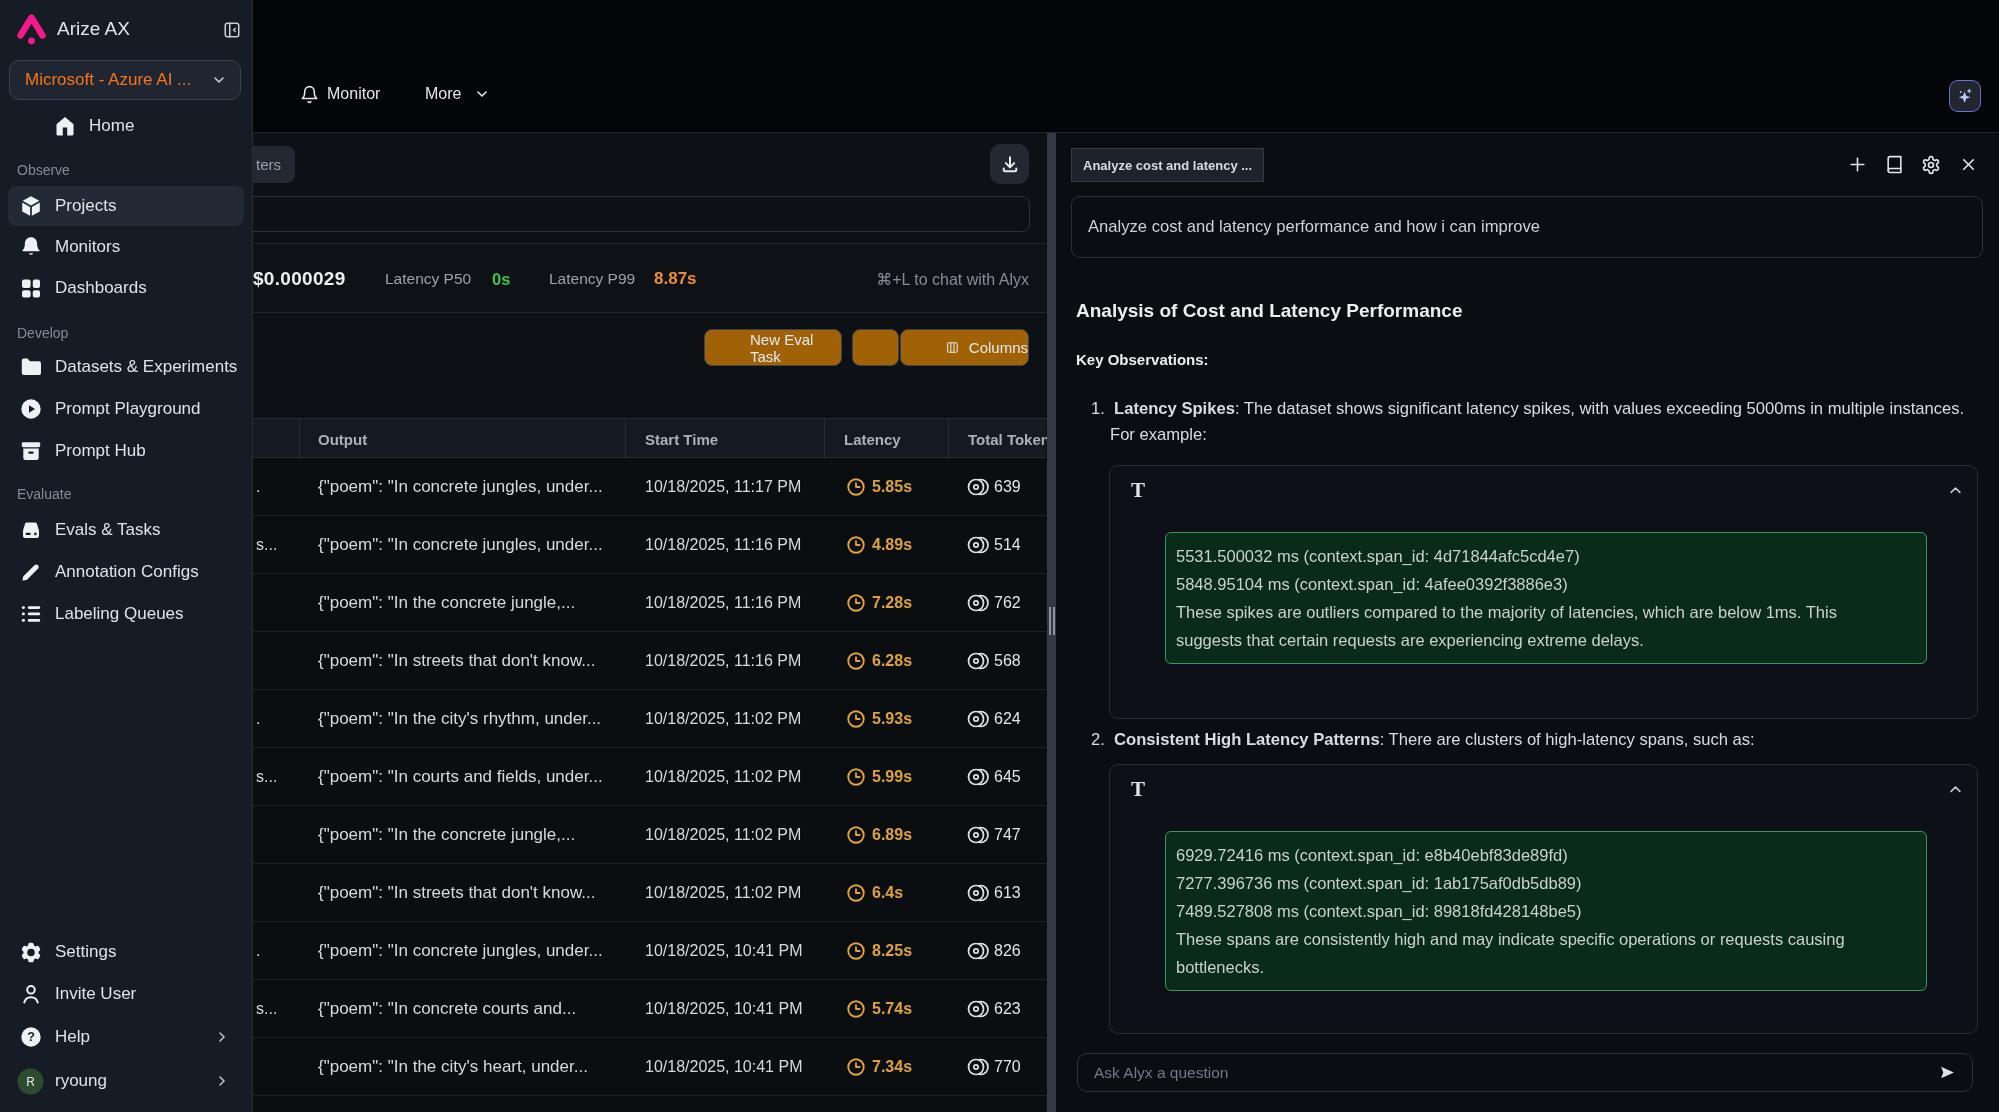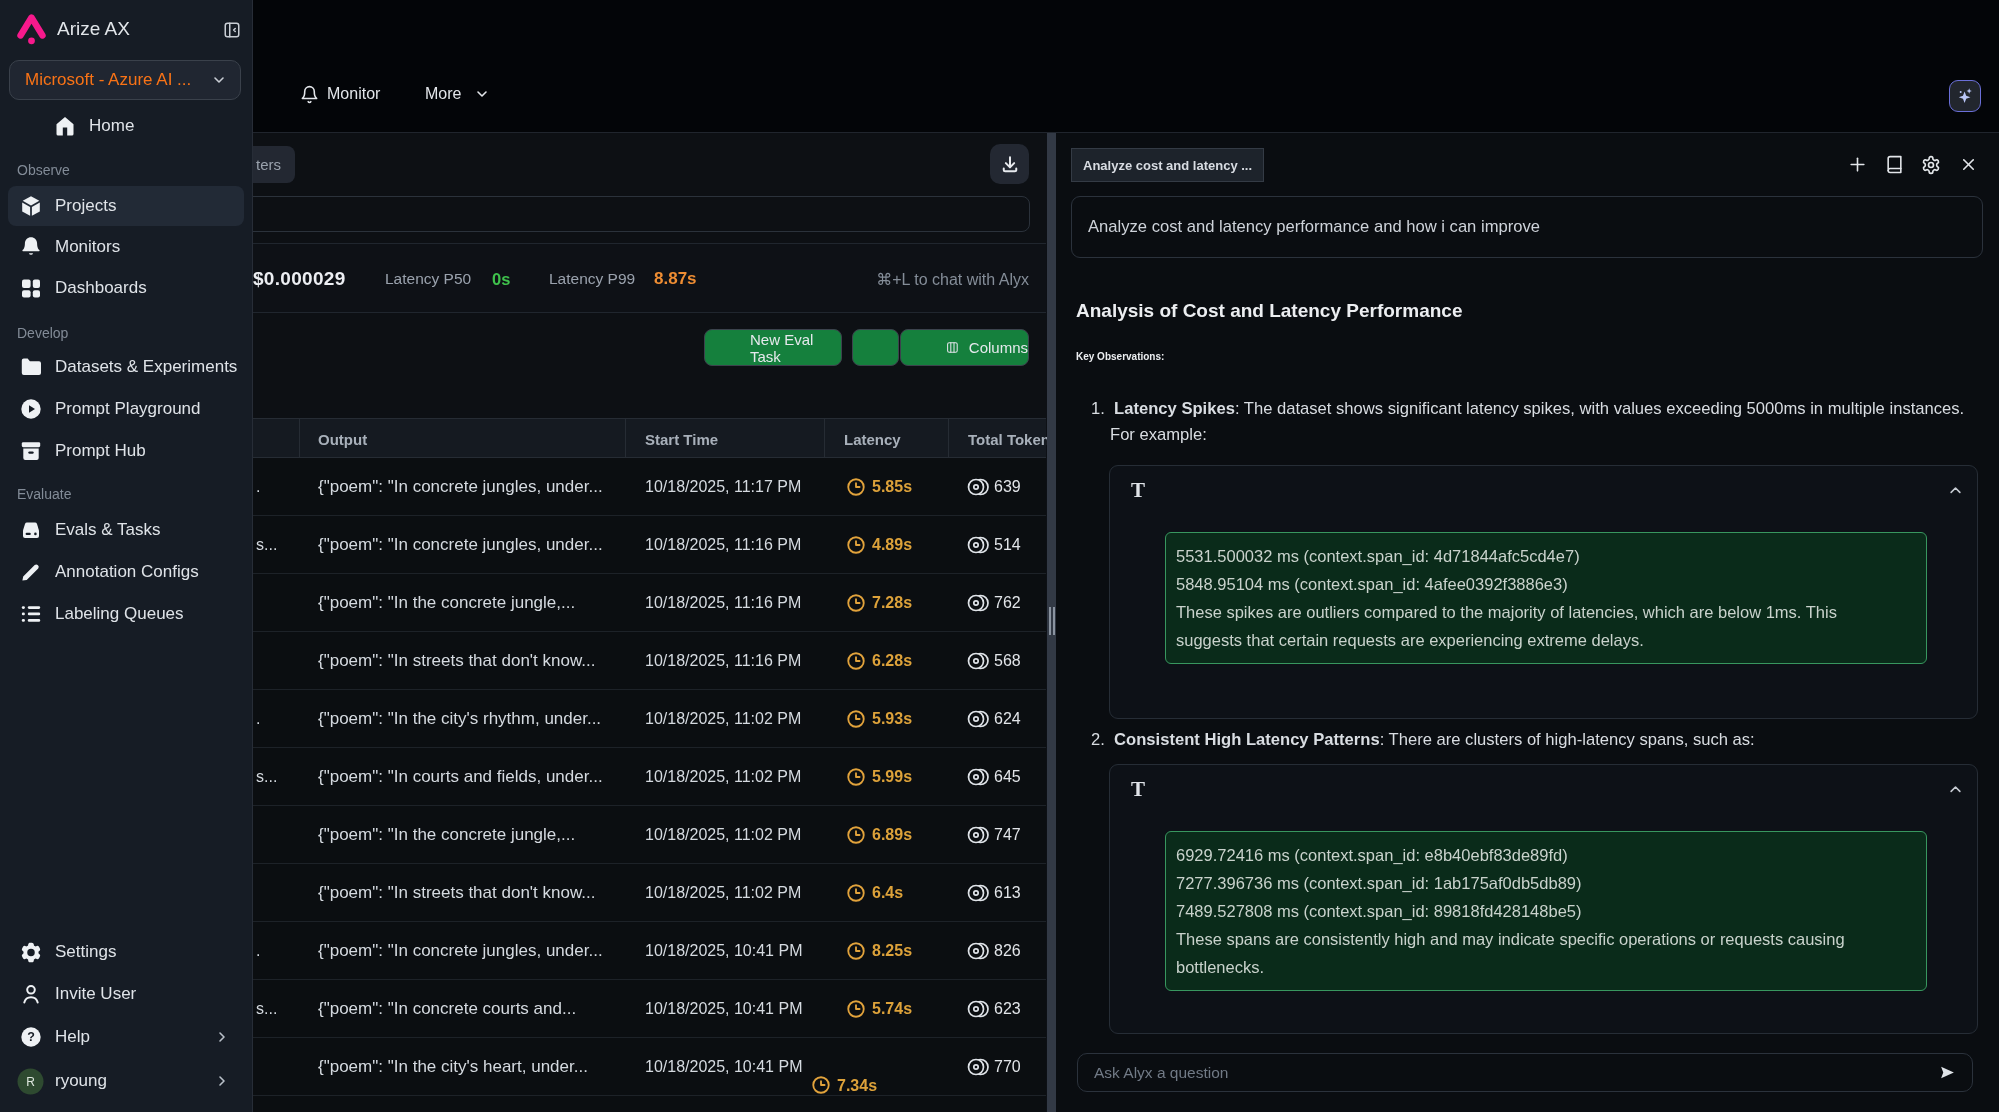--- a/index.html
+++ b/index.html
@@ -10,21 +10,21 @@
 
 
 #topbar { position:absolute; left:0; top:0; width:1999px; height:133px; background:#030508; border-bottom:1px solid #20252d; }
 .topnav { position:absolute; top:80px; height:28px; display:flex; align-items:center; color:#e3e6ea; font-size:16px; }
 #sparklebtn { position:absolute; left:1949px; top:80px; width:32px; height:32px; border-radius:9px; background:#22262e; border:1px solid #6a6fd8; display:flex; align-items:center; justify-content:center; }
 
 
 #leftpane { position:absolute; left:253px; top:133px; width:793px; height:979px; background:#0d1014; }
 .chipbtn { position:absolute; background:#232832; border-radius:8px; color:#9aa2ad; font-size:15px; display:flex; align-items:center; justify-content:center; }
 #statsbar { position:absolute; left:0px; top:110px; width:793px; height:70px; border-top:1px solid #20262e; border-bottom:1px solid #20262e; background:#0e1116; }
-.btn { position:absolute; background:#15803d; border:1px solid #3c434d; border-radius:8px; color:#e6e9ed; font-size:15px; display:flex; align-items:center; justify-content:center;padding-left:45px; }
+.btn { position:absolute; background:#a16207; border:1px solid #3c434d; border-radius:8px; color:#e6e9ed; font-size:15px; display:flex; align-items:center; justify-content:center;padding-left:45px; }
 
 
 #thead { position:absolute; left:0; top:285px; width:793px; height:40px; background:#151a21; border-top:1px solid #262c34; border-bottom:1px solid #262c34; color:#a8b0ba; font-size:15px; font-weight:bold; }
 .th { position:absolute; top:0; height:40px; display:flex; align-items:center; white-space:nowrap; }
 .colline { position:absolute; top:0; width:1px; height:40px; background:#262c34; }
 .trow { position:absolute; left:0; width:793px; height:58px; background:#0b0e11; border-bottom:1px solid #1d2228; }
 .tcell { position:absolute; top:0; height:57px; display:flex; align-items:center; font-size:17px; color:#d5dae0; white-space:nowrap; overflow:hidden; }
 .date { font-size:16px !important; }
 .ghost { position:absolute; left:3px; top:0; height:57px; display:flex; align-items:center; font-size:16px; color:#d5dae0; }
 .lat { color:#dda23a; font-weight:bold; font-size:16px; }
@@ -262,21 +262,21 @@
           </svg>5.74s</div>
       <div class="tcell tok" style="left:713px;"><svg width="24" height="20" viewBox="0 0 24 20" fill="none" stroke="#dfe3e8" stroke-width="1.7" style="margin-right:4px;">
             <circle cx="14.5" cy="10" r="7.5"></circle>
             <circle cx="10" cy="10" r="7.5" fill="#0b0e11"></circle>
             <circle cx="10" cy="10" r="2.2"></circle>
           </svg>623</div>
     </div>
     <div class="trow" style="top:905px;">
       <div class="tcell" style="left:65px; width:300px;">{"poem": "In the city's heart, under...</div>
       <div class="tcell date" style="left:392px;">10/18/2025, 10:41 PM</div>
-      <div class="tcell lat" style="left:558px;align-items:flex-end;"><svg width="20" height="20" viewBox="0 0 24 24" fill="none" stroke="#e2a33c" stroke-width="2.2" stroke-linecap="round" stroke-linejoin="round" style="margin-right:6px;">
+      <div class="tcell lat" style="left:593px;"><svg width="20" height="20" viewBox="0 0 24 24" fill="none" stroke="#e2a33c" stroke-width="2.2" stroke-linecap="round" stroke-linejoin="round" style="margin-right:6px;">
             <circle cx="12" cy="12" r="9.3"></circle>
             <path d="M12 7.5V12h4.3"></path>
           </svg>7.34s</div>
       <div class="tcell tok" style="left:713px;"><svg width="24" height="20" viewBox="0 0 24 20" fill="none" stroke="#dfe3e8" stroke-width="1.7" style="margin-right:4px;">
             <circle cx="14.5" cy="10" r="7.5"></circle>
             <circle cx="10" cy="10" r="7.5" fill="#0b0e11"></circle>
             <circle cx="10" cy="10" r="2.2"></circle>
           </svg>770</div>
     </div>
     <div class="trow" style="top:963px;"></div>
@@ -303,21 +303,21 @@
           <circle cx="12" cy="12" r="3"></circle>
         </svg>
       <svg width="19" height="19" viewBox="0 0 24 24" fill="none" stroke="#e3e6ea" stroke-width="2" stroke-linecap="round">
           <path d="M18 6 6 18"></path>
           <path d="m6 6 12 12"></path>
         </svg>
     </div>
     <div class="promptbox">Analyze cost and latency performance and how i can improve</div>
 
     <div class="abs mdtext" style="left:20px; top:167px; font-size:19px; font-weight:bold; color:#eceef1;">Analysis of Cost and Latency Performance</div>
-    <div class="abs mdtext" style="left:20px; top:218px; font-size:10px; font-weight:bold; color:#eceef1;">Key Observations:</div>
+    <div class="abs mdtext" style="left:20px; top:218px; font-size:15px; font-weight:bold; color:#eceef1;">Key Observations:</div>
 
     <div class="abs mdtext" style="left:35px; top:262px; width:890px; line-height:27.5px;">1.&nbsp; <b>Latency Spikes</b>: The dataset shows significant latency spikes, with values exceeding 5000ms in multiple instances.</div>
     <div class="abs mdtext" style="left:54px; top:292px;">For example:</div>
 
     <div class="codeblock" style="top:332px; height:254px;">
       <div class="abs" style="left:21px; top:12px; font-family:'Liberation Serif',serif; font-size:21px; font-weight:bold; color:#dfe3e8;">T</div>
       <svg class="abs" style="right:14px; top:17px;" width="15" height="15" viewBox="0 0 24 24" fill="none" stroke="#c6cbd2" stroke-width="2.6" stroke-linecap="round" stroke-linejoin="round">
           <path d="m5 15 7-7 7 7"></path>
         </svg>
       <div class="greenbox" style="top:66px;">

